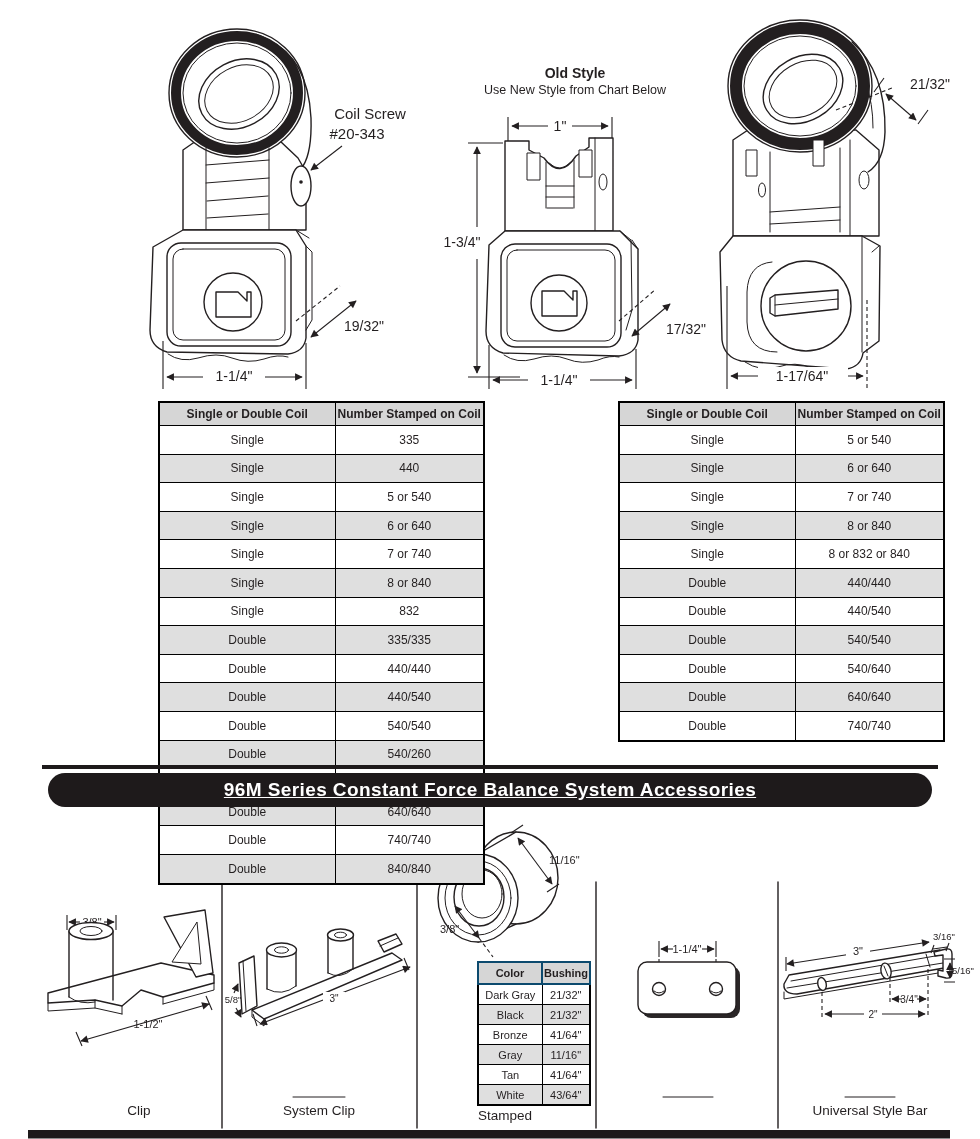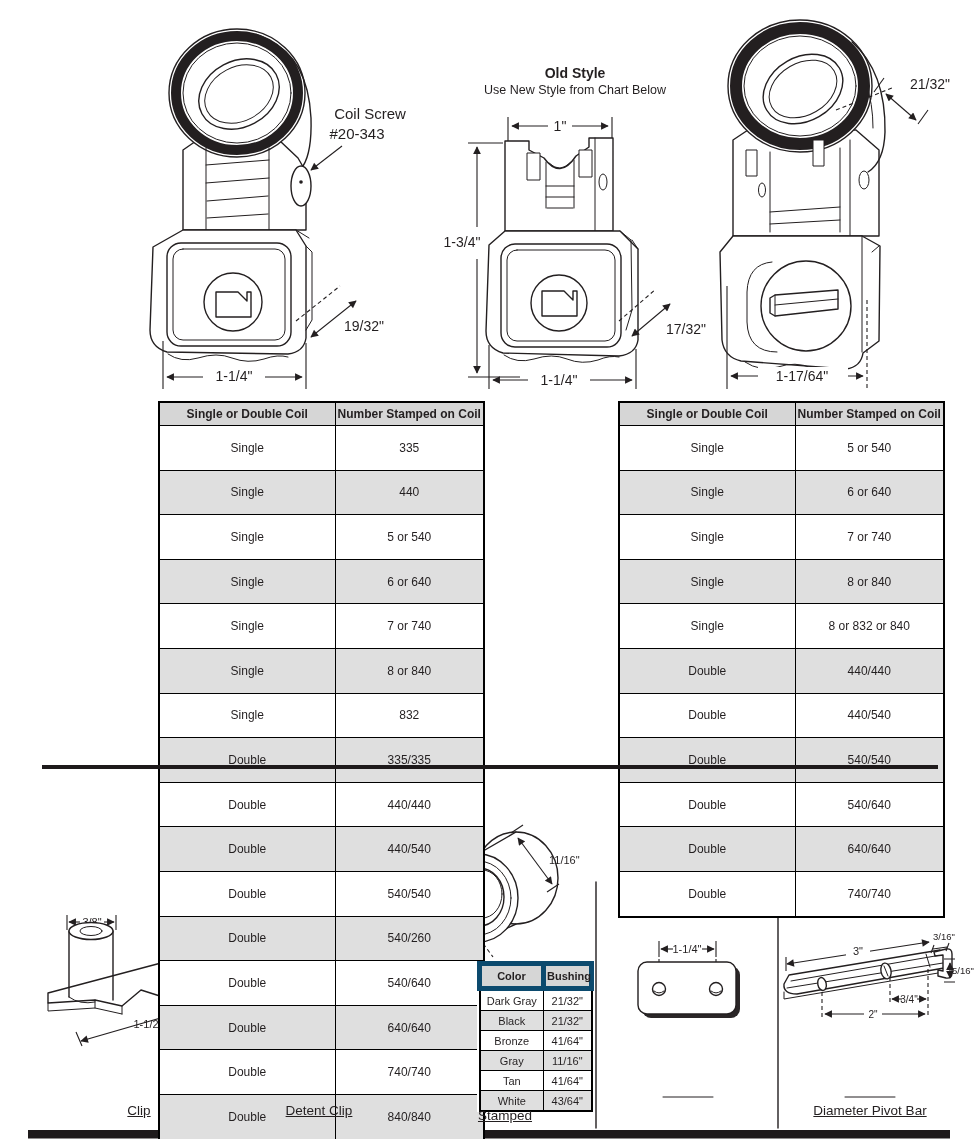--- a/index.html
+++ b/index.html
@@ -11,31 +11,31 @@
   .t11{font-size:11px;} .t10{font-size:10px;} .t9{font-size:9.5px;} .bold{font-weight:bold;}
   .ln{fill:none;stroke:#231f20;stroke-width:1.4;stroke-linecap:round;stroke-linejoin:round;}
   .lnf{fill:#fff;stroke:#231f20;stroke-width:1.4;stroke-linejoin:round;}
   .thin{stroke-width:1;}
   .dim{fill:none;stroke:#231f20;stroke-width:1.1;}
   .dash{stroke-dasharray:4 3;}
   .wh{fill:#fff;stroke:none;}
   table{position:absolute;border-collapse:collapse;background:#fff;table-layout:fixed;}
   .coil-table{width:325px;border:2.5px solid #000;}
   .coil-table th{background:#d6d6d6;font-size:12px;font-weight:bold;border:1px solid #000;height:22px;padding:0 0;}
-  .coil-table td{font-size:12px;text-align:center;border:1px solid #000;height:19.6px;padding:12px 2px;}
+  .coil-table td{font-size:12px;text-align:center;border:1px solid #000;height:19.6px;padding:4px 2px;}
   .coil-table tbody tr:nth-child(even) td{background:#dfdfdf;}
   .bushing-table{width:112px;border:2px solid #000;left:477px;top:961px;}
-  .bushing-table th{background:#d6d6d6;font-size:11px;font-weight:bold;border:5px solid #0c4a6e;height:20px;padding:0 1px;}
+  .bushing-table th{background:#d6d6d6;font-size:11px;font-weight:bold;border:2px solid #0c4a6e;height:20px;padding:0 1px;}
   .bushing-table td{font-size:11px;text-align:center;border:1px solid #000;height:19px;padding:0 6px;}
   .bushing-table tbody tr:nth-child(even) td{background:#dfdfdf;}
   .rule-top{position:absolute;left:42px;top:765px;width:896px;height:4px;background:#1e1a1b;}
   .banner{position:absolute;left:48px;top:773px;width:884px;height:34px;background:#1e1a1b;
           border-radius:17px;display:flex;align-items:center;justify-content:center;}
   .banner-text{color:#fff;font-weight:bold;font-size:19px;letter-spacing:.4px;text-decoration:underline;}
-  .part-label{position:absolute;font-size:13.5px;text-align:center;text-decoration:underline;}
+  .part-label{position:absolute;font-size:13.5px;text-align:center;}
 </style>
 </head>
 <body>
 
 <div class="page">
 
   <svg class="art" width="980" height="1139" viewBox="0 0 980 1139">
     <defs>
       <marker id="arr" viewBox="0 0 10 10" refX="9" refY="5" markerWidth="9" markerHeight="7" orient="auto-start-reverse">
         <path d="M0,0 L10,5 L0,10 z" fill="#231f20"></path>
@@ -391,20 +391,23 @@
           <td>640/640</td>
         </tr>
         <tr>
           <td>Double</td>
           <td>740/740</td>
         </tr>
       </tbody>
   </table>
 
   <div class="rule-top"></div>
+  <div class="banner">
+    <span class="banner-text">96M Series Constant Force Balance System Accessories</span>
+  </div>
 
   <table class="bushing-table">
     <colgroup>
         <col style="width:64px">
         <col style="width:48px">
       </colgroup>
     <thead>
       <tr>
         <th>Color</th>
         <th>Bushing</th>
@@ -432,18 +435,18 @@
           <td>41/64"</td>
         </tr>
         <tr>
           <td>White</td>
           <td>43/64"</td>
         </tr>
       </tbody>
   </table>
 
   <div class="part-label" style="left:99px;top:1103px;width:80px;">Clip</div>
-  <div class="part-label" style="left:258px;top:1103px;width:122px;">Detent Clip</div>
+  <div class="part-label" style="left:258px;top:1103px;width:122px;">System Clip</div>
   <div class="part-label" style="left:465px;top:1108px;width:80px;">Stamped</div>
   <div class="part-label" style="left:648px;top:1162px;width:80px;">Guide</div>
-  <div class="part-label" style="left:795px;top:1103px;width:150px;">Diameter Pivot Bar</div>
+  <div class="part-label" style="left:795px;top:1103px;width:150px;">Universal Style Bar</div>
 
 </div>
 
 </body></html>

